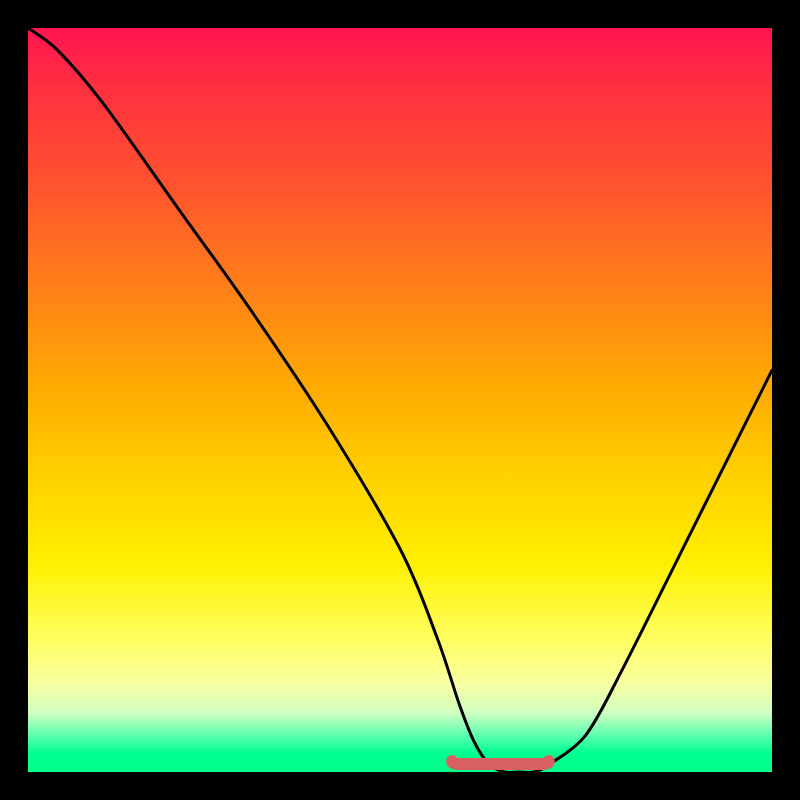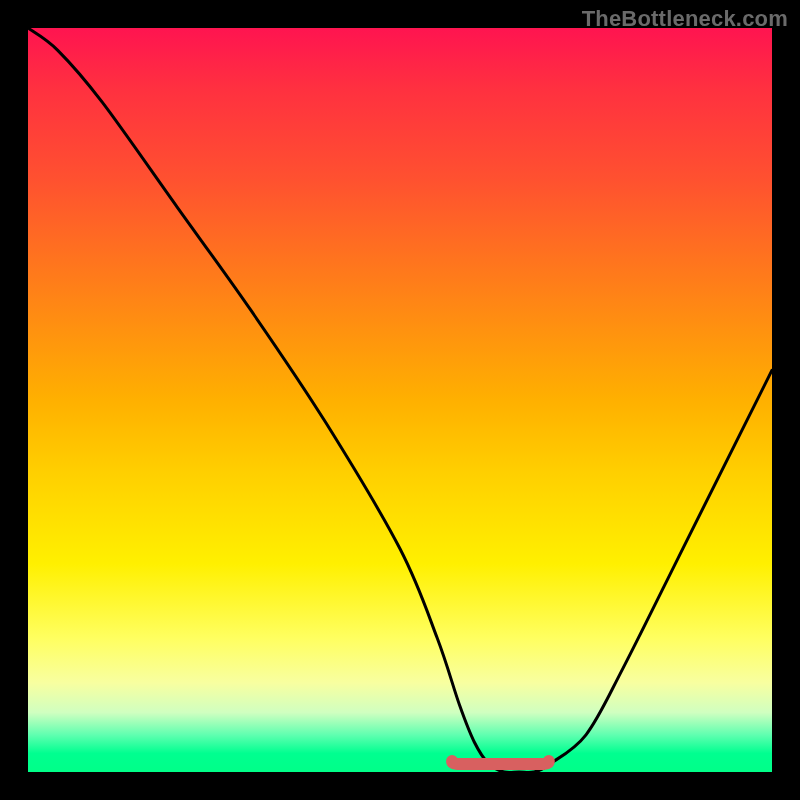--- a/index.html
+++ b/index.html
@@ -55,14 +55,13 @@
 <div class="frame">
   <div class="plot">
     <svg class="curve" viewBox="0 0 744 744" preserveAspectRatio="none">
       <path d="M 0.00 0.00 C 4.96 3.72, 17.36 9.92, 29.76 22.32 C 42.16 34.72, 54.56 48.36, 74.40 74.40 C 94.24 100.44, 124.00 143.84, 148.80 178.56 C 173.60 213.28, 198.40 246.76, 223.20 282.72 C 248.00 318.68, 272.80 354.64, 297.60 394.32 C 322.40 434.00, 353.40 484.84, 372.00 520.80 C 390.60 556.76, 399.28 584.04, 409.20 610.08 C 419.12 636.12, 425.32 659.68, 431.52 677.04 C 437.72 694.40, 441.44 704.32, 446.40 714.24 C 451.36 724.16, 456.32 731.60, 461.28 736.56 C 466.24 741.52, 471.20 742.76, 476.16 744.00 C 481.12 745.24, 486.08 744.00, 491.04 744.00 C 496.00 744.00, 500.96 745.24, 505.92 744.00 C 510.88 742.76, 512.12 742.76, 520.80 736.56 C 529.48 730.36, 545.60 722.92, 558.00 706.80 C 570.40 690.68, 579.08 670.84, 595.20 639.84 C 611.32 608.84, 636.12 558.00, 654.72 520.80 C 673.32 483.60, 691.92 446.40, 706.80 416.64 C 721.68 386.88, 737.80 354.64, 744.00 342.24" fill="none" stroke="#000000" stroke-width="3" stroke-linejoin="round" stroke-linecap="round"></path>
       <path d="M 424.08 733.00
                  Q 424.08 736.00 432.08 736.00
                  L 512.80 736.00
                  Q 520.80 736.00 520.80 733.00" fill="none" stroke="#d86060" stroke-width="12" stroke-linecap="round"></path>
     </svg>
   </div>
-  <div class="watermark">TheBottleneck.com</div>
 </div>
 
 </body></html>

